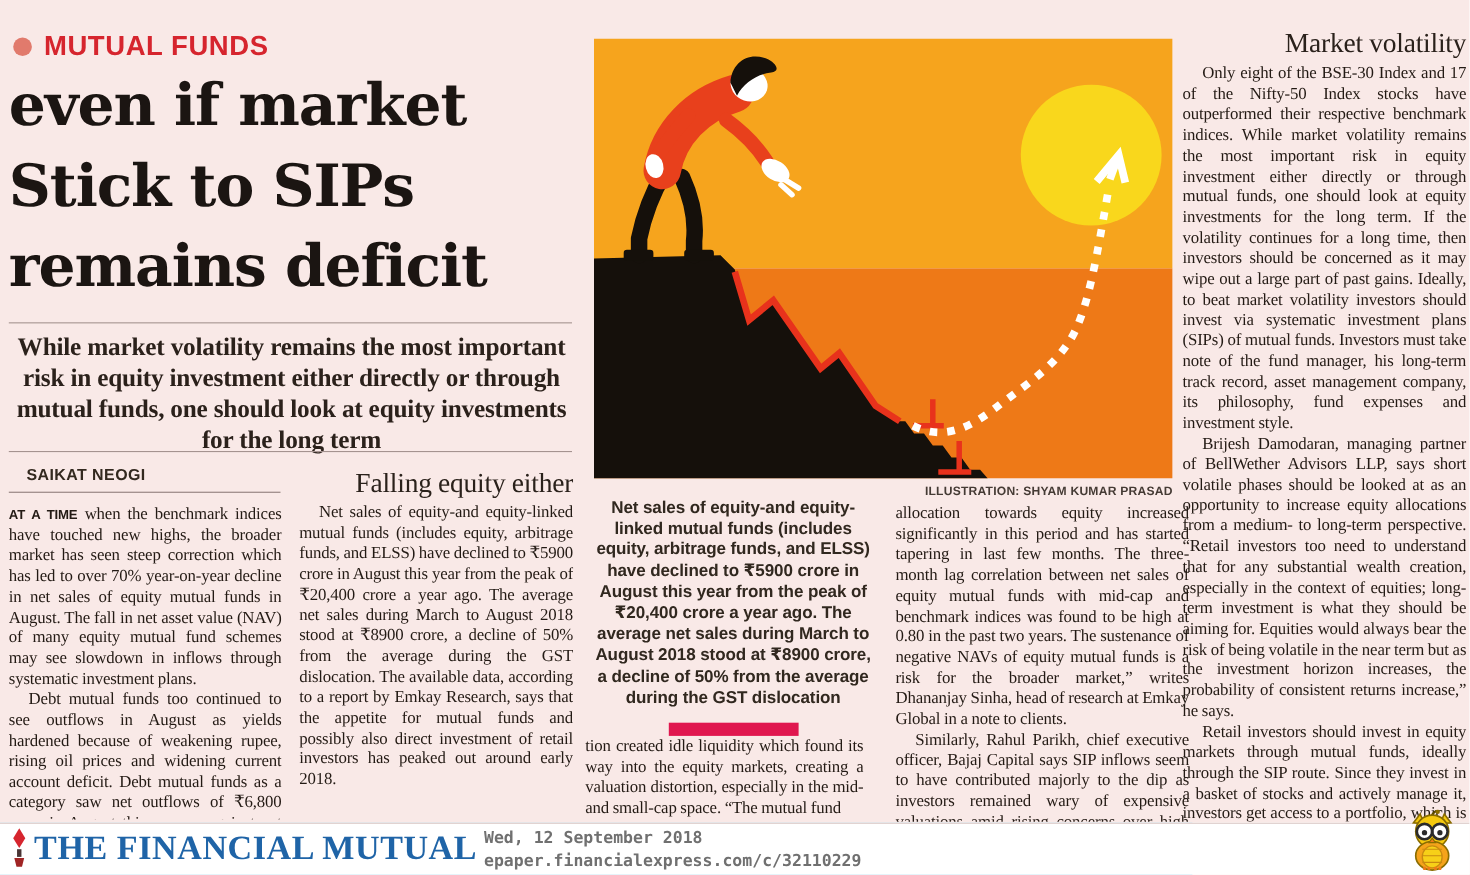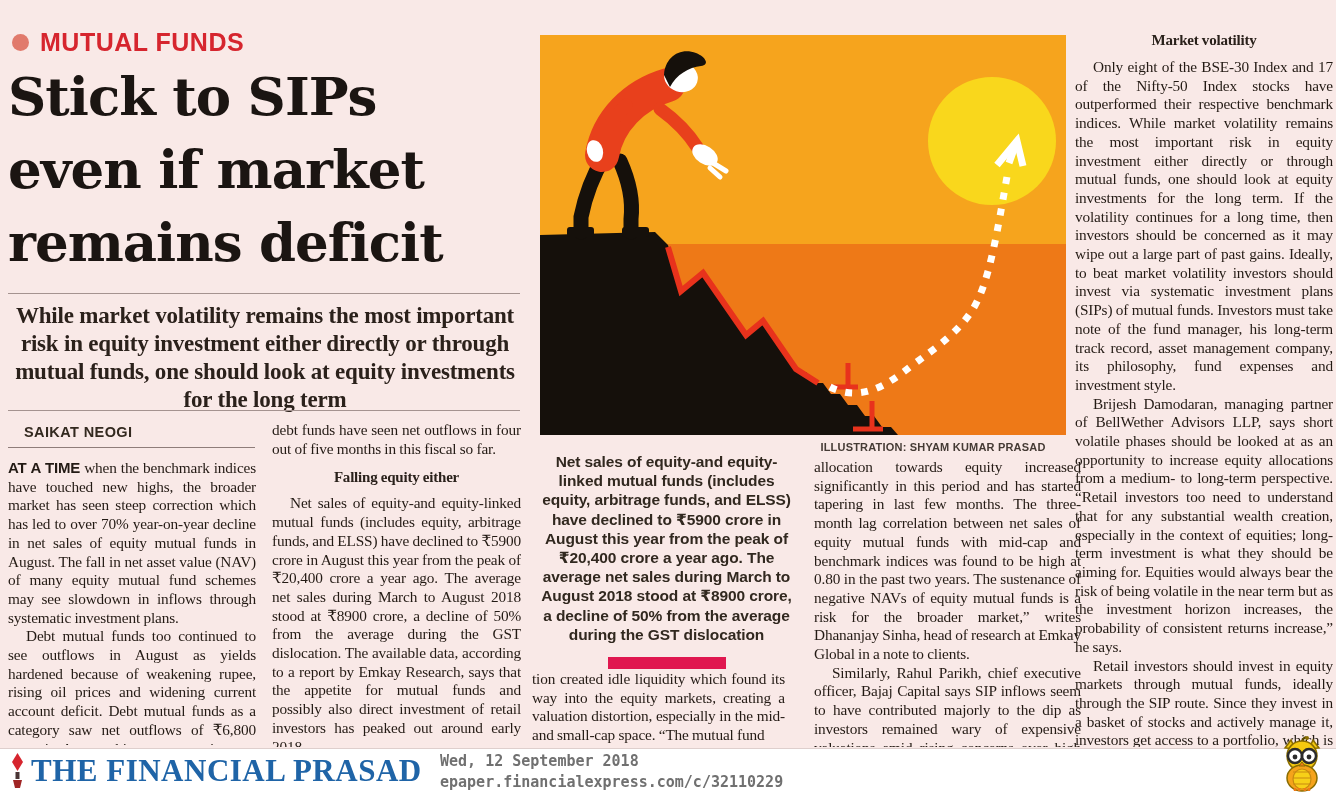--- a/index.html
+++ b/index.html
@@ -22,33 +22,33 @@
   .rule-b { left:8px; top:410px; width:512px; }
 
   
   .byline { position:absolute; left:8px; top:424px; font-family:"Liberation Sans","DejaVu Sans",sans-serif;
             font-weight:bold; font-size:14.5px; letter-spacing:0.4px; color:#33291f;margin-left:16px; }
   .byline-rule { left:8px; top:447px; width:247px; background:#8f7d7a; }
 
   .bodycol { position:absolute; font-size:15.3px; line-height:18.7px; text-align:justify;
              letter-spacing:-0.15px; word-spacing:-0.3px; overflow:hidden; }
   .bodycol p.indent { text-indent:18px; }
-  .lead-in { font-family:"Liberation Sans","DejaVu Sans",sans-serif; font-weight:bold; font-size:15px; }
+  .lead-in { font-family:"Liberation Sans","DejaVu Sans",sans-serif; font-weight:bold; font-size:12px; }
   .col1 { left:8px;   top:459px; width:248px; height:286px; }
   .col2 { left:272px; top:421px; width:249px; height:326px; }
   .col3p{ left:532px; top:670px; width:253px; height:78px;  }
   .col4 { left:784px; top:458px; width:267px; height:289px;margin-left:30px; }
   .col5 { left:1075px; top:28px; width:258px; height:719px; }
-  .subhead { font-size:15px; font-weight:700; letter-spacing:-0.2px; color:#2a211b;
-             margin:7px 0 5px; text-align:center; line-height:24px; }
+  .subhead { font-size:25px; font-weight:400; letter-spacing:-0.2px; color:#2a211b;
+             margin:7px 0 5px; text-align:right; line-height:24px; }
   .col5 .subhead { margin:0 0 6px; }
 
   
   .illus { position:absolute; left:540px; top:35px; width:526px; height:400px; }
-  .caption { position:absolute; left:800px; top:441px; width:266px; text-align:center;
+  .caption { position:absolute; left:800px; top:441px; width:266px; text-align:right;
              font-family:"Liberation Sans","DejaVu Sans",sans-serif; font-weight:bold;
              font-size:11px; letter-spacing:0.2px; color:#453b35; }
 
   
   .pullquote { position:absolute; left:538px; top:452px; width:257px; text-align:center;
                font-family:"Liberation Sans","DejaVu Sans",sans-serif; font-weight:bold;
                font-size:15.5px; line-height:19.2px; color:#31281f; letter-spacing:-0.1px; }
   .pull-bar { width:118px; height:12px; background:#e0174f; margin:13px auto 0; }
 
   
@@ -66,39 +66,38 @@
 
 <div class="page">
   <div class="pink-bg"></div>
 
   <div class="kicker">
     <span class="kicker-dot"></span>
     <span class="kicker-label">MUTUAL FUNDS</span>
   </div>
 
   <div class="headline">
+    <div>even if market</div>
     <div>Stick to SIPs</div>
-    <div>even if market</div>
     <div>remains deficit</div>
   </div>
 
   <div class="rule rule-a"></div>
   <div class="standfirst">While market volatility remains the most important risk in equity investment either directly or through mutual funds, one should look at equity investments for the long term</div>
   <div class="rule rule-b"></div>
 
   <div class="byline">SAIKAT NEOGI</div>
   <div class="rule byline-rule"></div>
 
   <div class="bodycol col1">
     <p><span class="lead-in">AT A TIME</span><span> when the benchmark indices have touched new highs, the broader market has seen steep correction which has led to over 70% year-on-year decline in net sales of equity mutual funds in August. The fall in net asset value (NAV) of many equity mutual fund schemes may see slowdown in inflows through systematic investment plans.</span></p>
     <p class="indent">Debt mutual funds too continued to see outflows in August as yields hardened because of weakening rupee, rising oil prices and widening current account deficit. Debt mutual funds as a category saw net outflows of ₹6,800 crore in August this year as against net inflows of ₹9,810 crore in the same month last year. In fact,</p>
   </div>
 
   <div class="bodycol col2">
-    <p>debt funds have seen net outflows in four out of five months in this fiscal so far.</p>
     <div class="subhead">Falling equity either</div>
     <p class="indent">Net sales of equity-and equity-linked mutual funds (includes equity, arbitrage funds, and ELSS) have declined to ₹5900 crore in August this year from the peak of ₹20,400 crore a year ago. The average net sales during March to August 2018 stood at ₹8900 crore, a decline of 50% from the average during the GST dislocation. The available data, according to a report by Emkay Research, says that the appetite for mutual funds and possibly also direct investment of retail investors has peaked out around early 2018.</p>
 
   </div>
 
   <svg class="illus" viewBox="0 0 526 400">
     <rect x="0" y="0" width="526" height="209" fill="#f6a41d"></rect>
     <rect x="0" y="209" width="526" height="191" fill="#ee7917"></rect>
     <circle cx="452" cy="106" r="64" fill="#f9d71c"></circle>
 
@@ -152,21 +151,21 @@
     <p class="indent">Retail investors should invest in equity markets through mutual funds, ideally through the SIP route. Since they invest in a basket of stocks and actively manage it, investors get access to a portfolio, which is less volatile compared to direct stocks and do not need regular tracking or expertise. Moreover, investing through SIP averages the investor’s cost of investment, which is an advantage in volatile markets.</p>
   </div>
 
   <div class="footer">
     <div class="fe-logo">
       <svg width="15" height="38" viewBox="0 0 15 38">
         <polygon points="7.5,1 13,10 7.5,19 2,10" fill="#d6252e"></polygon>
         <rect x="5.5" y="20" width="4" height="7" fill="#4a3535"></rect>
         <polygon points="3,28 12,28 10,36 5,36" fill="#a02525"></polygon>
       </svg>
-      <span class="fe-logo-text">THE FINANCIAL PRASAD</span>
+      <span class="fe-logo-text">THE FINANCIAL MUTUAL</span>
     </div>
     <div class="stamp">
       <div>Wed, 12 September 2018</div>
       <div>epaper.financialexpress.com/c/32110229</div>
     </div>
     <svg class="owl" viewBox="0 0 58 56">
       <path d="M29,8 C28,4 31,2 33,1" stroke="#5a4a00" stroke-width="2" fill="none"></path>
       <circle cx="34" cy="2" r="2" fill="#8a6d00"></circle>
       <polygon points="12,12 18,4 22,13" fill="#f5c90f" stroke="#8a6d00" stroke-width="1.5"></polygon>
       <polygon points="46,12 40,4 36,13" fill="#f5c90f" stroke="#8a6d00" stroke-width="1.5"></polygon>

